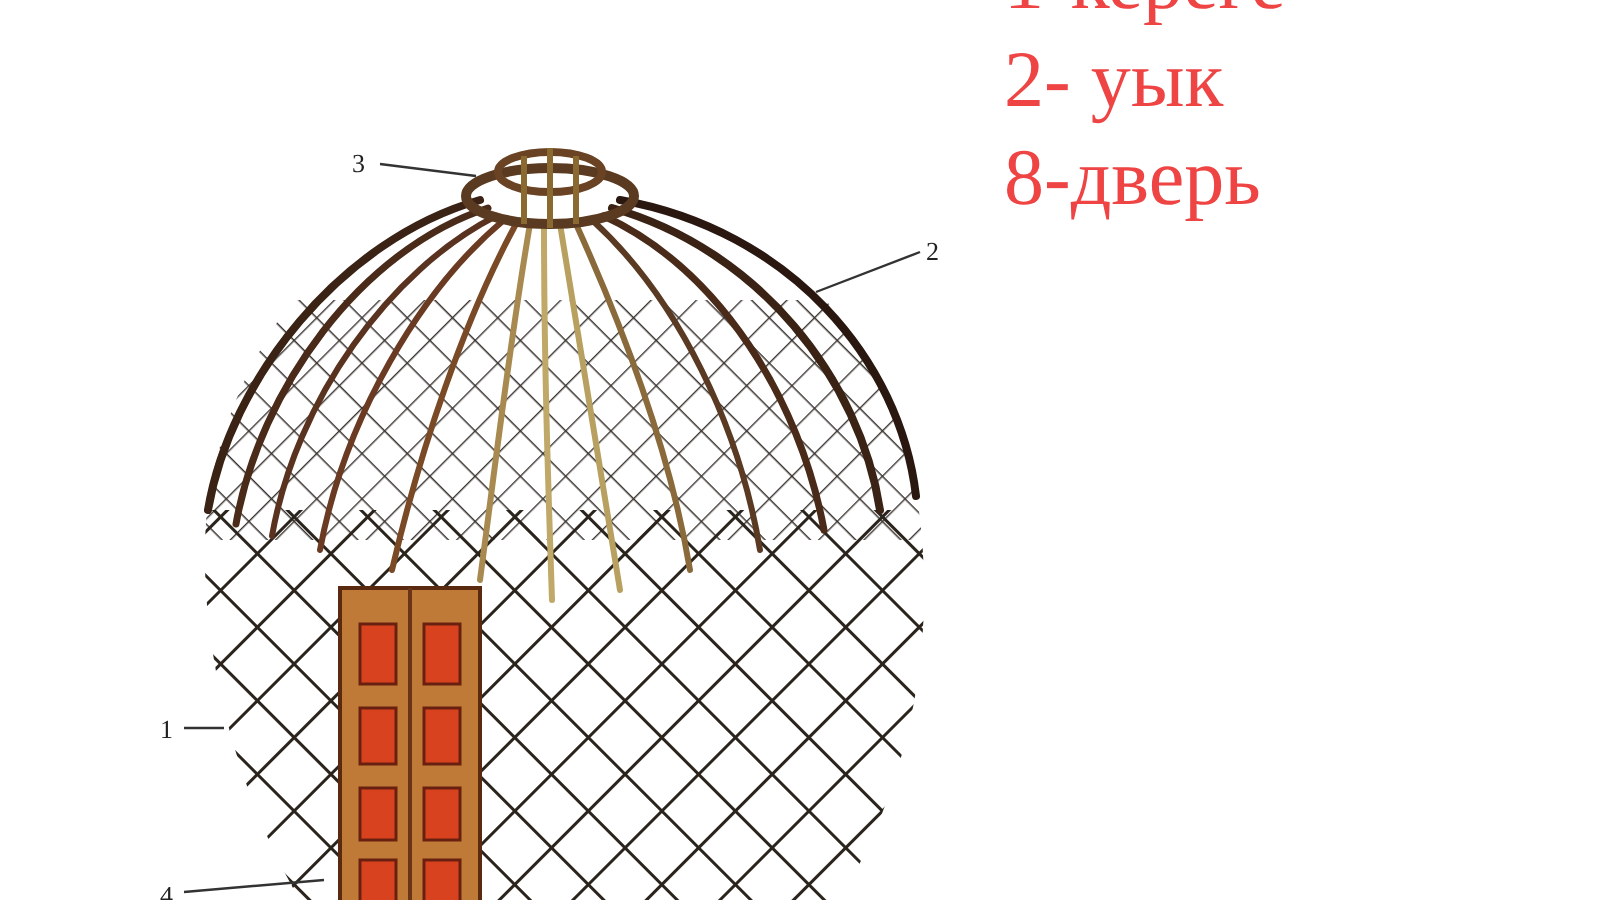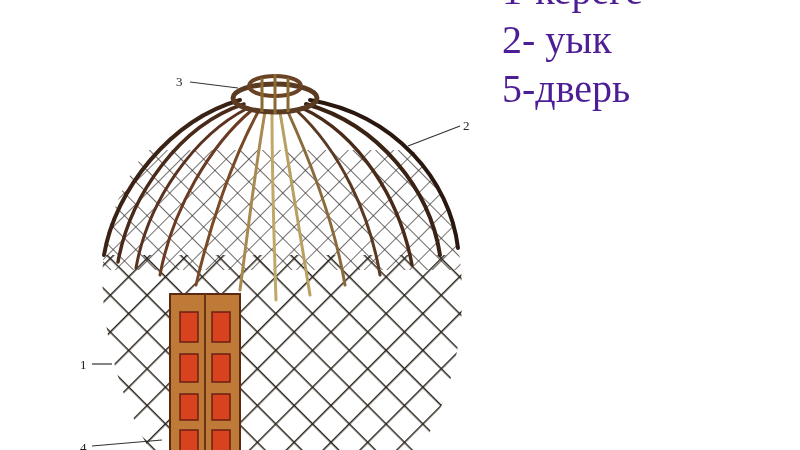--- a/index.html
+++ b/index.html
@@ -1,20 +1,20 @@
 <!DOCTYPE html>
 <html><head>
 <meta charset="utf-8">
 <style>
   html, body { margin:0; padding:0; }
   body { width:800px; height:450px; background:#ffffff; overflow:hidden; position:relative;
          font-family:"Liberation Serif", "DejaVu Serif", serif; }
   #diagram { position:absolute; left:0; top:0; width:800px; height:450px; }
   .legend { position:absolute; left:502px; top:-34px; }
-  .legend-item { font-size:40px; line-height:49px; color:#4c1d95; white-space:nowrap; letter-spacing:0px; }
+  .legend-item { font-size:40px; line-height:49px; color:#ef4444; white-space:nowrap; letter-spacing:0px; }
   .callout-num { font-family:"Liberation Serif", serif; font-size:13px; fill:#222; }
 </style>
 </head>
 <body>
 
 <svg id="diagram" viewBox="0 0 800 450" xmlns="http://www.w3.org/2000/svg">
   <defs>
     <clipPath id="domeClip">
       <path d="M275,72 C200,78 120,150 104,250 C96,320 120,400 150,450 L420,450 C455,390 470,320 458,245 C442,150 350,78 275,72 Z"></path>
     </clipPath>
@@ -77,14 +77,14 @@
   </g>
   <text class="callout-num" x="176" y="86">3</text>
   <text class="callout-num" x="463" y="130">2</text>
   <text class="callout-num" x="80" y="369">1</text>
   <text class="callout-num" x="80" y="452">4</text>
 </svg>
 
 <div class="legend">
   <div class="legend-item">1-кереге</div>
   <div class="legend-item">2- уык</div>
-  <div class="legend-item">5-дверь</div>
+  <div class="legend-item">8-дверь</div>
 </div>
 
 </body></html>

